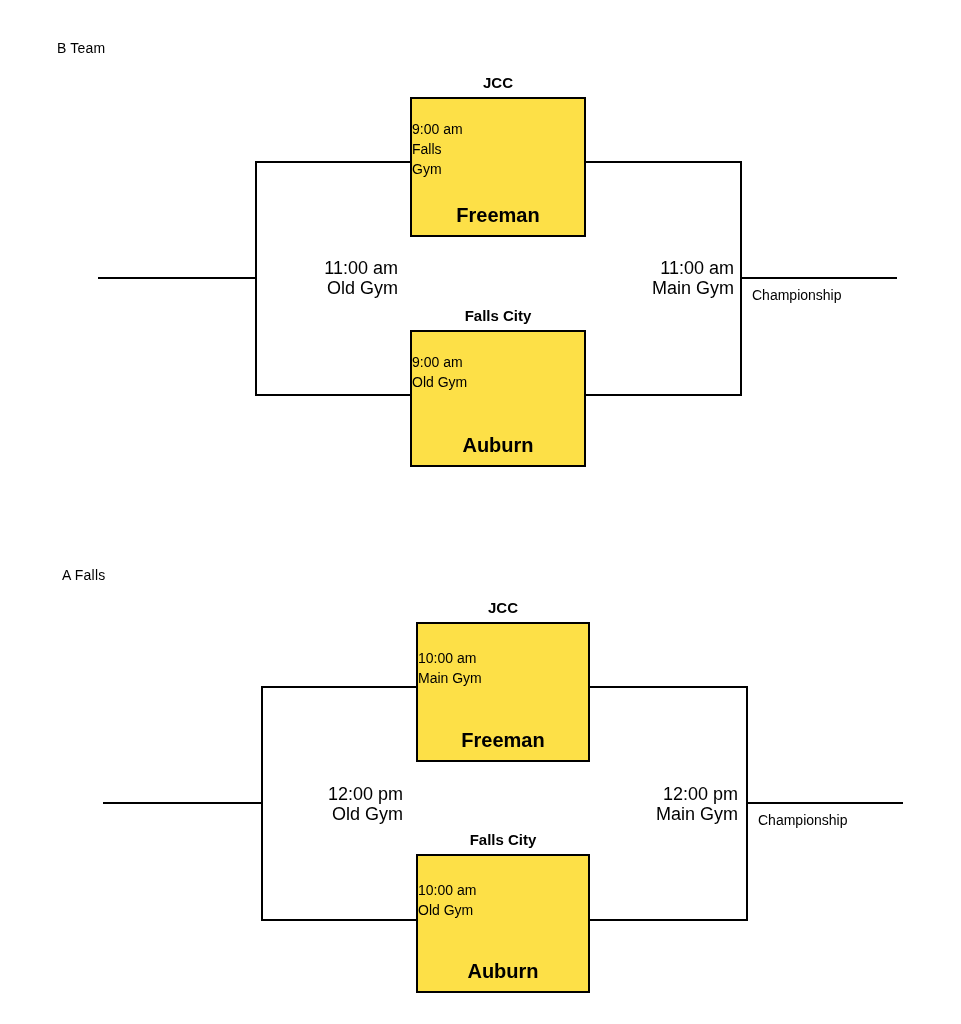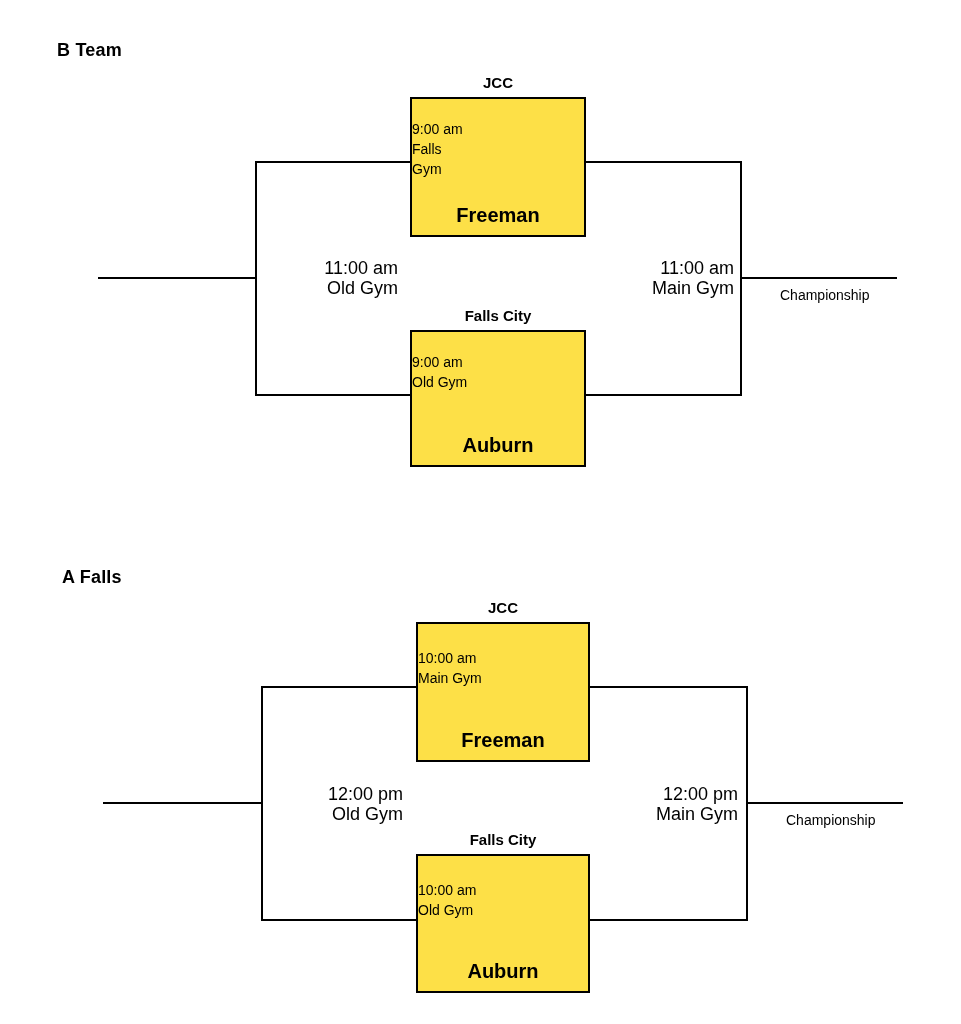--- a/index.html
+++ b/index.html
@@ -22,22 +22,22 @@
     position: absolute;
     left: 0;
     top: 0;
     width: 961px;
     height: 1024px;
   }
 
   
   .section-title {
     position: absolute;
-    font-size: 18px;
-    font-weight: bold;
+    font-size: 14px;
+    font-weight: normal;
     letter-spacing: 0.2px;
     white-space: nowrap;
   }
 
   
   .vline {
     position: absolute;
     width: 0;
     border-left: 2px solid #000000;
   }
@@ -89,21 +89,20 @@
     position: absolute;
     font-size: 18px;
     line-height: 20px;
     text-align: right;
     white-space: nowrap;
   }
   .champ-label {
     position: absolute;
     font-size: 14px;
     white-space: nowrap;
-    margin-left: 28px;
   }
 </style>
 </head>
 <body>
 
 <div class="bracket-page">
 
   <div>
 
     <div class="section-title" style="left:57px; top:40px;">B Team</div>

